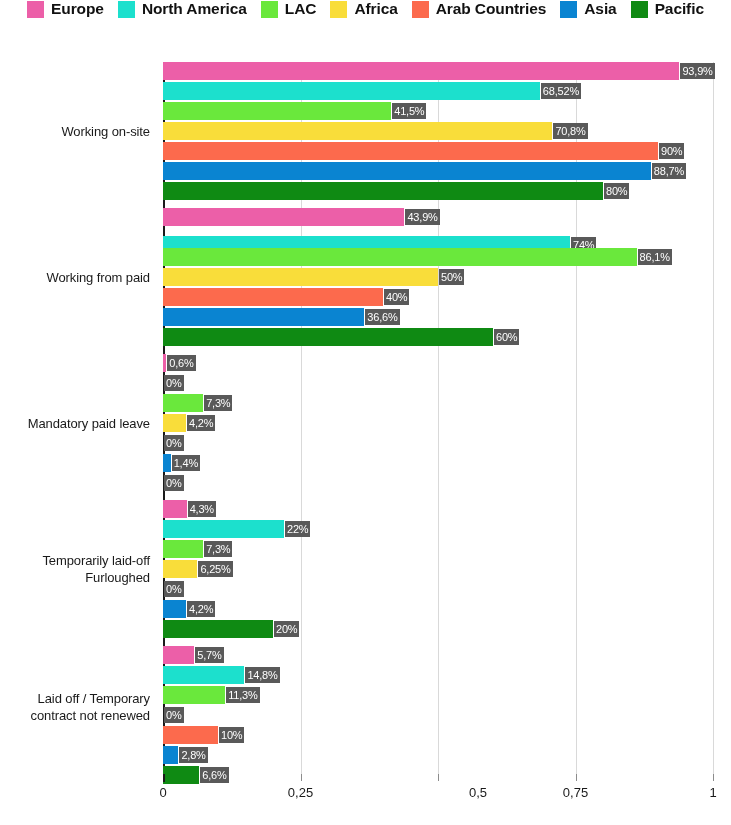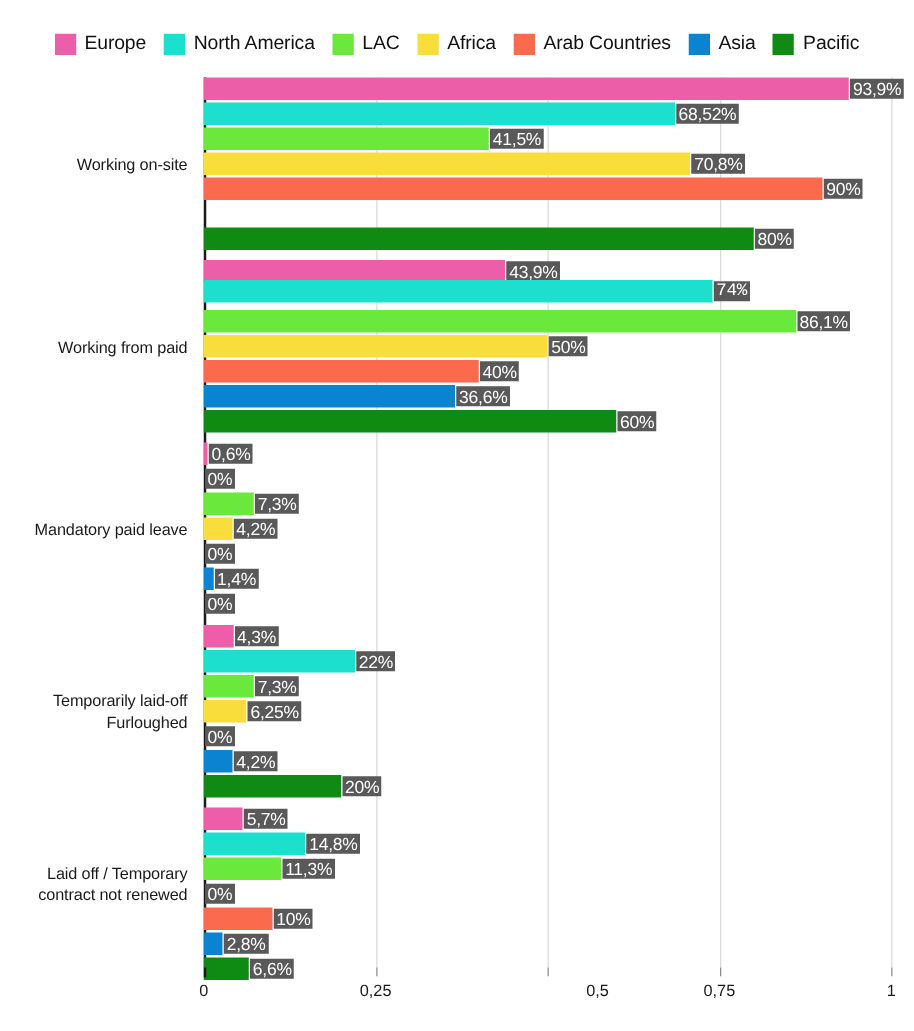--- a/index.html
+++ b/index.html
@@ -17,25 +17,26 @@
   }
 
   
   #legend {
     position: absolute;
     left: 0;
     top: 0;
     width: 731px;
     height: 44px;
     display: flex;
-    align-items: flex-end;
+    align-items: flex-start;
     justify-content: center;
     gap: 0px;
     box-sizing: border-box;
     padding: 0 10px;
+    font-weight: bold;
   }
   .legend-item {
     display: flex;
     align-items: center;
     margin-right: 14px;
     white-space: nowrap;
   }
   .legend-item:last-child { margin-right: 0; }
   .legend-swatch {
     width: 17px;
@@ -101,21 +102,21 @@
     position: absolute;
     left: 0;
     top: 0;
     height: 18px;
   }
   .bar-value {
     position: absolute;
     top: 1px;
     background: #595959;
     color: #ffffff;
-    font-size: 14px;
+    font-size: 11px;
     line-height: 16px;
     padding: 0 2px;
     white-space: nowrap;
     letter-spacing: -0.2px;
   }
 
   .cat-label {
     position: absolute;
     width: 150px;
     text-align: right;
@@ -211,31 +212,35 @@
           <div class="bar-value" style="left: 229.25px;">41,5%</div>
         </div>
         <div class="bar-row" style="top: 60px; width: 550px;">
           <div class="bar-fill" style="width: 389.4px; background: rgb(249, 221, 58);"></div>
           <div class="bar-value" style="left: 390.4px;">70,8%</div>
         </div>
         <div class="bar-row" style="top: 80px; width: 550px;">
           <div class="bar-fill" style="width: 495px; background: rgb(252, 106, 77);"></div>
           <div class="bar-value" style="left: 496px;">90%</div>
         </div>
+        <div class="bar-row" style="top: 100px; width: 550px;">
+          <div class="bar-fill" style="width: 487.85px; background: rgb(10, 132, 209);"></div>
+          <div class="bar-value" style="left: 488.85px;">88,7%</div>
+        </div>
         <div class="bar-row" style="top: 120px; width: 550px;">
           <div class="bar-fill" style="width: 440px; background: rgb(15, 138, 19);"></div>
           <div class="bar-value" style="left: 441px;">80%</div>
         </div>
       </div>
       <div class="group" style="top: 146px; height: 138px;">
         <div class="bar-row" style="top: 0px; width: 550px;">
           <div class="bar-fill" style="width: 241.45px; background: rgb(236, 95, 168);"></div>
           <div class="bar-value" style="left: 242.45px;">43,9%</div>
         </div>
-        <div class="bar-row" style="top: 16px; width: 550px; font-family: Liberation Mono, monospace;">
+        <div class="bar-row" style="top: 28px; width: 550px;">
           <div class="bar-fill" style="width: 407px; background: rgb(28, 224, 205);"></div>
           <div class="bar-value" style="left: 408px;">74%</div>
         </div>
         <div class="bar-row" style="top: 40px; width: 550px;">
           <div class="bar-fill" style="width: 473.55px; background: rgb(106, 232, 60);"></div>
           <div class="bar-value" style="left: 474.55px;">86,1%</div>
         </div>
         <div class="bar-row" style="top: 60px; width: 550px;">
           <div class="bar-fill" style="width: 275px; background: rgb(249, 221, 58);"></div>
           <div class="bar-value" style="left: 276px;">50%</div>

